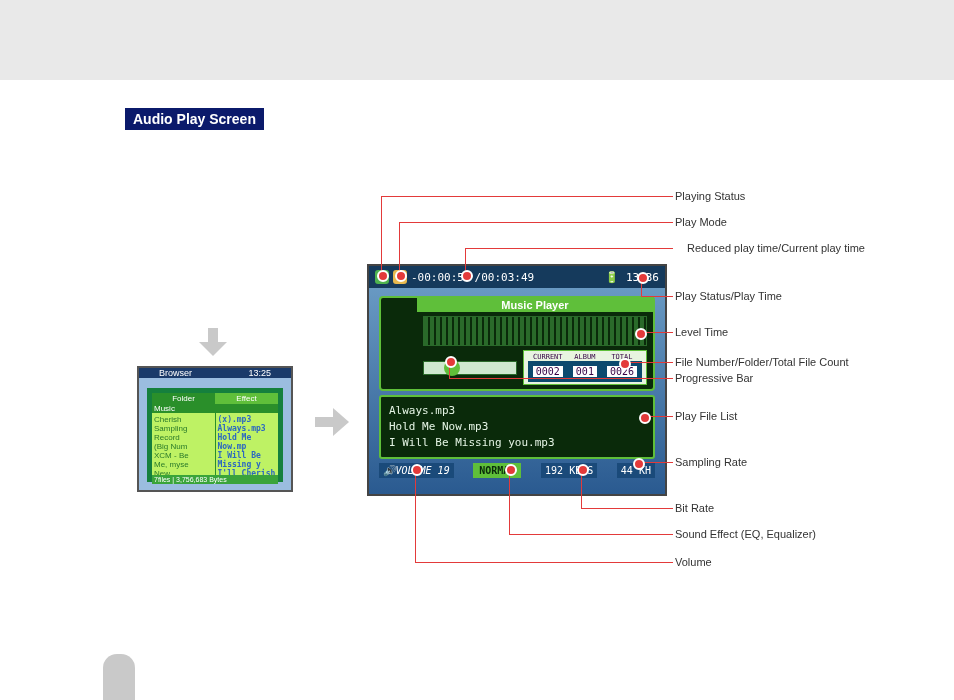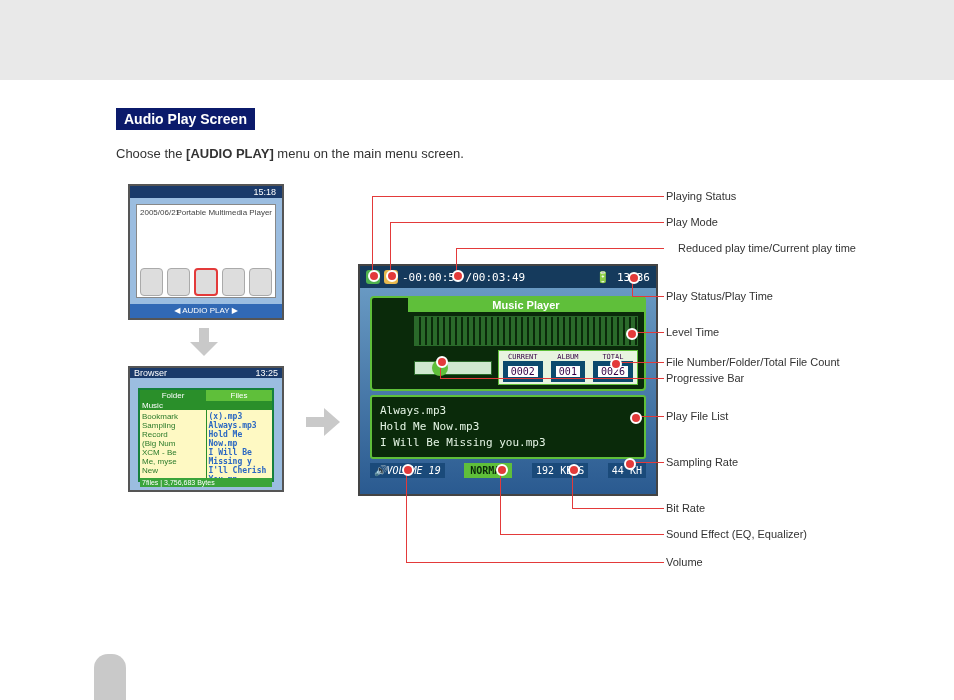--- a/index.html
+++ b/index.html
@@ -1,33 +1,33 @@
 <!DOCTYPE html>
 <html><head>
 <meta charset="utf-8">
 <style>
   html,body{margin:0;padding:0;width:954px;height:700px;background:#fff;font-family:Arial,Helvetica,sans-serif;font-size:12px;color:#333;}
   .top-band{position:absolute;left:0;top:0;width:100%;height:80px;background:#e9e9e9;}
-  .content{position:absolute;left:0;top:0;width:786px;height:700px;}
+  .content{position:absolute;left:9px;top:0;width:786px;height:700px;}
   .heading{position:absolute;left:116px;top:108px;background:#0b1a6b;color:#fff;font-weight:bold;font-size:14px;padding:3px 8px;}
   .instruct{position:absolute;left:116px;top:146px;font-size:13px;}
   .instruct b{font-weight:bold;}
   
   .thumb{position:absolute;border:2px solid #555;background:#9bbde0;overflow:hidden;}
   .thumb.t1{left:128px;top:184px;width:152px;height:132px;}
   .thumb.t2{left:128px;top:366px;width:152px;height:122px;}
   .thumb-title{background:#3169b5;color:#fff;font-size:9px;text-align:center;padding:1px 0;}
   .t1-inner{position:absolute;left:6px;top:18px;right:6px;bottom:20px;background:#fff;border:1px solid #888;}
   .t1-date{position:absolute;left:10px;top:22px;font-size:8px;color:#444;}
   .t1-label{position:absolute;left:30px;top:22px;right:10px;font-size:8px;color:#444;text-align:right;}
   .t1-iconrow{position:absolute;left:10px;right:10px;bottom:22px;height:28px;display:flex;gap:4px;}
   .t1-iconrow div{flex:1;background:#ddd;border:1px solid #aaa;border-radius:4px;}
   .t1-iconrow .sel{border:2px solid #e33a3a;}
   .t1-foot{position:absolute;left:0;right:0;bottom:0;height:14px;background:#3169b5;color:#fff;font-size:8px;text-align:center;line-height:14px;}
-  .t2-browser{position:absolute;left:8px;right:8px;top:20px;bottom:8px;background:#fef9c3;border:2px solid #15803d;font-size:8px;}
+  .t2-browser{position:absolute;left:8px;right:8px;top:20px;bottom:8px;background:#bef264;border:5px solid #15803d;font-size:8px;}
   .t2-tabs{display:flex;}
   .t2-tabs div{flex:1;background:#2a8f2a;color:#fff;text-align:center;padding:1px 0;}
   .t2-row{display:flex;height:calc(100% - 22px);}
   .t2-col{width:50%;overflow:hidden;padding:2px;}
   .t2-col.left{border-right:1px solid #2a8f2a;color:#2a7a2a;}
   .t2-col.right{color:#2a67c2;font-family:monospace;font-weight:bold;}
   .t2-status{background:#3aa43a;color:#fff;font-size:7px;padding:1px 2px;}
   
   .arrow-down{position:absolute;left:190px;top:328px;width:28px;height:30px;}
   .arrow-down:before{content:"";position:absolute;left:9px;top:0;width:10px;height:16px;background:#c9c9c9;}
@@ -41,21 +41,21 @@
   .status-left{display:flex;gap:4px;align-items:center;}
   .ic{display:inline-block;width:14px;height:14px;background:#4fb34f;border-radius:3px;}
   .ic.play{background:#4fb34f;}
   .ic.mode{background:#e6b94f;}
   .panel{margin:8px 10px 4px;border:2px solid #5fbf3a;border-radius:4px;background:#0a2a0a;color:#cfe8cf;padding-left:36px;}
   .panel-title{background:#5fbf3a;color:#fff;text-align:center;font-size:11px;font-weight:bold;padding:1px 0;}
   .bars{height:28px;background:repeating-linear-gradient(90deg,#2a6a2a 0,#2a6a2a 4px,#0a2a0a 4px,#0a2a0a 6px);margin:4px 6px;border:1px solid #2a6a2a;}
   .progrow{display:flex;align-items:center;margin:0 6px 4px;gap:6px;font-family:monospace;font-size:9px;color:#304;}
   .progtrack{flex:1;height:12px;background:#cfe8cf;border:1px solid #2a6a2a;position:relative;}
   .progknob{position:absolute;left:22%;top:-2px;width:16px;height:16px;background:#5fbf3a;border-radius:50%;}
-  .counters{display:flex;gap:8px;background:#e8f4e0;padding:2px 4px;border:1px solid #5fbf3a;align-items:center;}
+  .counters{display:flex;gap:0;background:#e8f4e0;padding:2px 4px;border:1px solid #5fbf3a;align-items:center;}
   .counters .lab{font-size:7px;text-align:center;}
   .counters .val{font-family:monospace;font-size:10px;text-align:center;border:5px solid #0c4a6e;padding:0 3px;background:#fff;}
   .filelist{margin:4px 10px;background:#0a2a0a;color:#e4f4e4;font-family:monospace;font-size:11px;padding:6px 8px;line-height:16px;border:2px solid #5fbf3a;border-radius:3px;}
   .bottombar{display:flex;align-items:center;justify-content:space-between;margin:4px 10px 0;font-family:monospace;font-size:10px;color:#fff;}
   .volbox{background:#1a4a7a;padding:2px 4px;font-style:italic;}
   .eqbox{background:#5fbf3a;color:#0a2a0a;padding:2px 6px;font-weight:bold;}
   .brbox,.srbox{background:#1a4a7a;padding:2px 4px;}
   
   .callout{position:absolute;font-size:11px;color:#333;white-space:nowrap;}
   .line{position:absolute;background:#e33a3a;}
@@ -64,55 +64,38 @@
   .pagetab{position:absolute;left:94px;bottom:0;width:32px;height:46px;background:#c9c9c9;border-radius:14px 14px 0 0;}
 </style>
 </head>
 <body>
 
 <div class="top-band"></div>
 <div class="content">
 
   <div class="heading">Audio Play Screen</div>
 
-  <div class="instruct">
-    <span>Choose the </span><b>[AUDIO PLAY]</b><span> menu on the main menu screen.</span>
-  </div>
-
-  <div class="thumb t1">
-    <div class="thumb-title" style="background:#1a3a6a;text-align:right;padding-right:6px;">15:18</div>
-    <div class="t1-inner"></div>
-    <div class="t1-date">2005/06/21</div>
-    <div class="t1-label">Portable Multimedia Player</div>
-    <div class="t1-iconrow">
-      <div></div>
-      <div></div>
-      <div class="sel"></div>
-      <div></div>
-      <div></div>
-    </div>
-    <div class="t1-foot">◀ AUDIO PLAY ▶</div>
-  </div>
+
 
   <div class="arrow-down"></div>
 
   <div class="thumb t2">
-    <div class="thumb-title" style="background:#1a3a6a;display:flex;justify-content:space-between;padding:0 4px;">
+    <div class="thumb-title" style="background:#1a3a6a;display:flex;justify-content:space-between;padding:0 20px;">
       <span>Browser</span>
       <span>13:25</span>
     </div>
     <div class="t2-browser">
       <div class="t2-tabs">
         <div>Folder</div>
-        <div style="background:#5fbf3a;">Files</div>
+        <div style="background:#5fbf3a;">Effect</div>
       </div>
       <div style="background:#2a8f2a;color:#fff;padding:0 2px;">Music</div>
       <div class="t2-row">
         <div class="t2-col left">
-          <div>Bookmark</div>
+          <div>Cherish</div>
           <div>Sampling</div>
           <div>Record</div>
           <div>(Big Num</div>
           <div>XCM - Be</div>
           <div>Me, myse</div>
           <div>New</div>
         </div>
         <div class="t2-col right">
           <div>(x).mp3</div>
           <div>Always.mp3</div>

